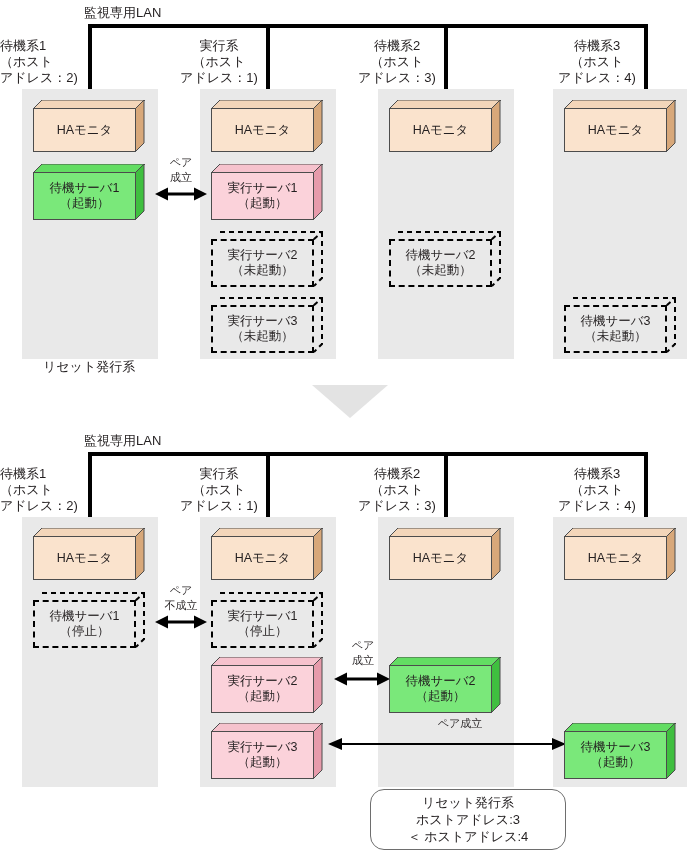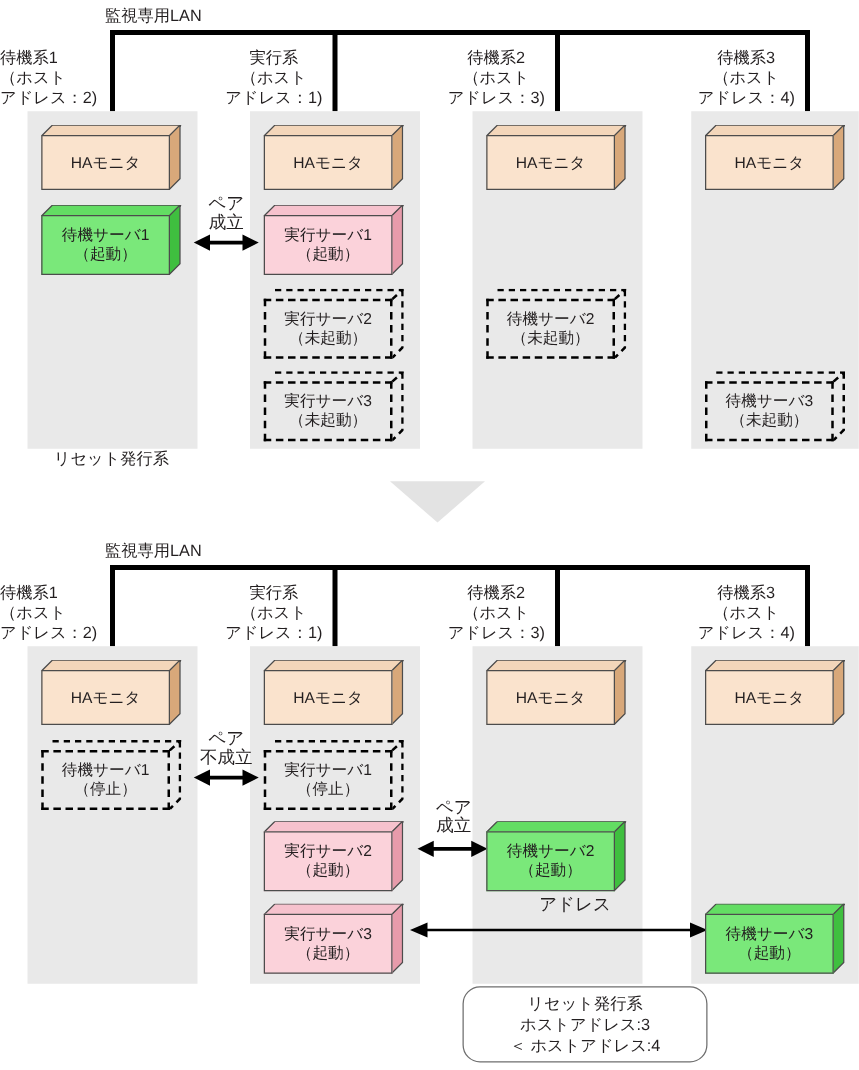--- a/index.html
+++ b/index.html
@@ -53,21 +53,21 @@
 
   
   .boxdash .face{
     border:2px dashed #000;
     background:#e9e9e9;
   }
   .boxdash .topf svg path{fill:#e9e9e9;stroke:#000;stroke-width:2;stroke-dasharray:5 4;}
   .boxdash .sidef svg path{fill:#e9e9e9;stroke:#000;stroke-width:2;stroke-dasharray:5 4;}
 
   
-  .arrow-lbl{font-size:14px;line-height:15px;text-align:center;white-space:pre-line;}
+  .arrow-lbl{font-size:11px;line-height:15px;text-align:center;white-space:pre-line;}
   .arrow svg{display:block;overflow:visible;}
 
   
   .tri{width:0;height:0;border-left:38px solid transparent;border-right:38px solid transparent;border-top:33px solid #e3e3e3;}
 
   
   .callout{
     border:1px solid #6e6e6e;border-radius:14px;background:#fff;
     font-size:13px;line-height:17px;text-align:center;white-space:pre-line;
     display:flex;align-items:center;justify-content:center;
@@ -452,21 +452,21 @@
   <div class="abs arrow-lbl" style="left:336px;top:638px;width:54px;">ペア
 成立</div>
   <div class="abs arrow" style="left:334px;top:671px;">
     <svg width="56" height="16" viewBox="0 0 56 16">
       <line x1="8" y1="8" x2="48" y2="8" stroke="#000" stroke-width="3"></line>
       <path d="M0,8 L13,1.5 L13,14.5 Z" fill="#000"></path>
       <path d="M56,8 L43,1.5 L43,14.5 Z" fill="#000"></path>
     </svg>
   </div>
 
-  <div class="abs arrow-lbl" style="left:400px;top:716px;width:120px;">アドレス</div>
+  <div class="abs arrow-lbl" style="left:400px;top:716px;width:120px;">ペア成立</div>
   <div class="abs arrow" style="left:328px;top:736px;">
     <svg width="238" height="16" viewBox="0 0 238 16">
       <line x1="9" y1="8" x2="229" y2="8" stroke="#000" stroke-width="2"></line>
       <path d="M0,8 L14,2 L14,14 Z" fill="#000"></path>
       <path d="M238,8 L224,2 L224,14 Z" fill="#000"></path>
     </svg>
   </div>
 
   <div class="abs callout" style="left:370px;top:789px;width:196px;height:61px;">リセット発行系
 ホストアドレス:3

